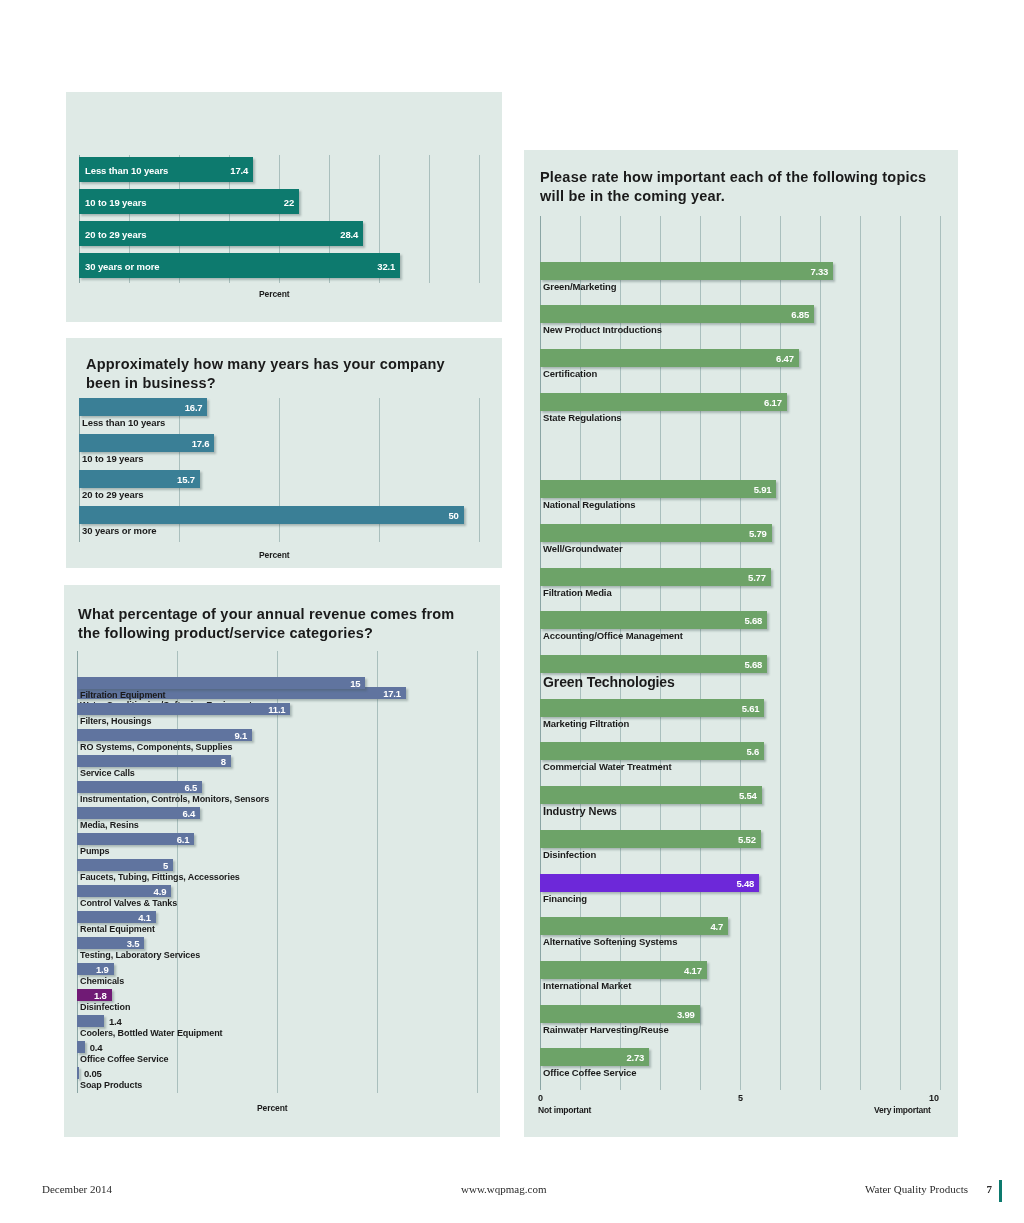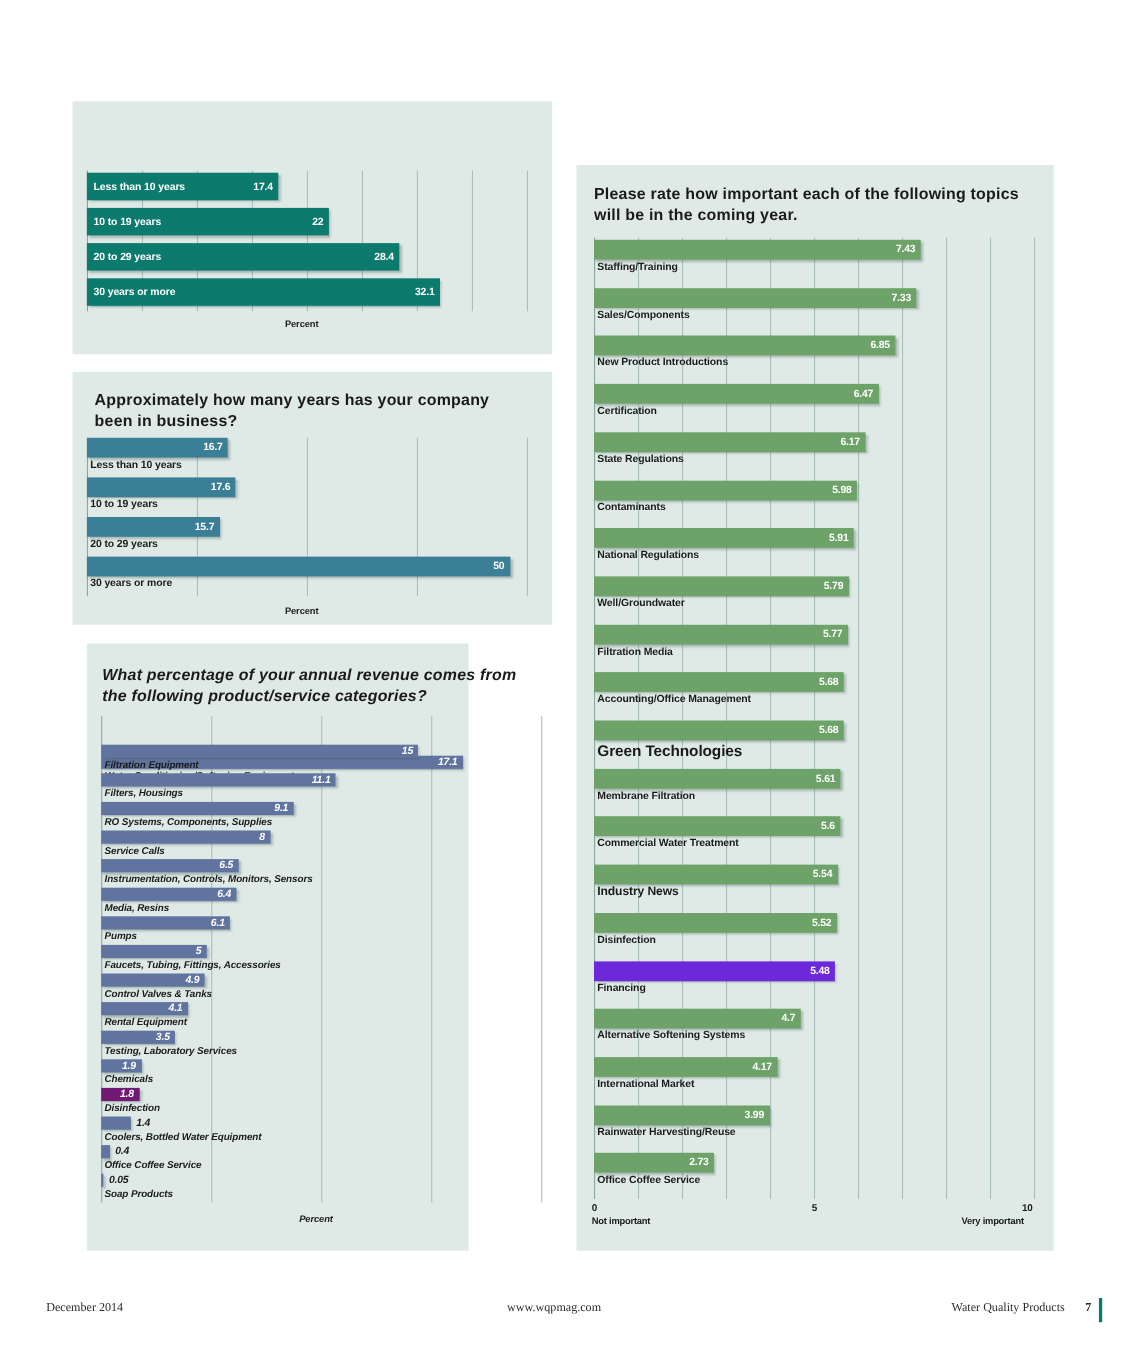--- a/index.html
+++ b/index.html
@@ -151,21 +151,21 @@
             <div class="bar" style="width: 384.615px; height: 18px; top: 0px; background: rgb(58, 127, 150);">
               <span class="val">50</span>
             </div>
             <div class="cat-below" style="top: 19px;">30 years or more</div>
           </div>
         </div>
         <div class="axis-caption" style="left: 180px; top: 152px;">Percent</div>
       </div>
   </div>
 
-  <div class="panel" style="left:79px;top:585px;width:347px;height:552px;font-style:italic;">
+  <div class="panel" style="left:64px;top:585px;width:436px;height:552px;">
     <div class="panel-title" style="position:absolute;left:14px;top:20px;width:400px;font-size:14.5px;">What percentage of your annual revenue comes from the following product/service categories?</div>
     <div class="plot" id="plot3" style="left: 13px; top: 66px; width: 400px; height: 442px;">
         <div class="grid">
           <div class="gridline axis0" style="left: 0px;"></div>
           <div class="gridline" style="left: 100px;"></div>
           <div class="gridline" style="left: 200px;"></div>
           <div class="gridline" style="left: 300px;"></div>
           <div class="gridline" style="left: 400px;"></div>
         </div>
         <div class="rows">
@@ -286,56 +286,44 @@
           <div class="gridline" style="left: 120px;"></div>
           <div class="gridline" style="left: 160px;"></div>
           <div class="gridline" style="left: 200px;"></div>
           <div class="gridline" style="left: 240px;"></div>
           <div class="gridline" style="left: 280px;"></div>
           <div class="gridline" style="left: 320px;"></div>
           <div class="gridline" style="left: 360px;"></div>
           <div class="gridline" style="left: 400px;"></div>
         </div>
         <div class="rows">
-          <div class="row" style="top: 0px; height: 43.7px;">
-            <div class="bar" style="width: 297.2px; height: 18px; top: 2px; background: rgb(109, 163, 104);">
-              <span class="val">7.43</span>
-            </div>
-            <div class="cat-below" style="top: 21px; font-size: 9.5px;">Staffing/Training</div>
-          </div>
           <div class="row" style="top: 43.7px; height: 43.7px;">
             <div class="bar" style="width: 293.2px; height: 18px; top: 2px; background: rgb(109, 163, 104);">
               <span class="val">7.33</span>
             </div>
-            <div class="cat-below" style="top: 21px; font-size: 9.5px;">Sales/Components</div>
+            <div class="cat-below" style="top: 21px; font-size: 9.5px;">Green/Marketing</div>
           </div>
           <div class="row" style="top: 87.4px; height: 43.7px;">
             <div class="bar" style="width: 274px; height: 18px; top: 2px; background: rgb(109, 163, 104);">
               <span class="val">6.85</span>
             </div>
             <div class="cat-below" style="top: 21px; font-size: 9.5px;">New Product Introductions</div>
           </div>
           <div class="row" style="top: 131.1px; height: 43.7px;">
             <div class="bar" style="width: 258.8px; height: 18px; top: 2px; background: rgb(109, 163, 104);">
               <span class="val">6.47</span>
             </div>
             <div class="cat-below" style="top: 21px; font-size: 9.5px;">Certification</div>
           </div>
           <div class="row" style="top: 174.8px; height: 43.7px;">
             <div class="bar" style="width: 246.8px; height: 18px; top: 2px; background: rgb(109, 163, 104);">
               <span class="val">6.17</span>
             </div>
             <div class="cat-below" style="top: 21px; font-size: 9.5px;">State Regulations</div>
           </div>
-          <div class="row" style="top: 218.5px; height: 43.7px;">
-            <div class="bar" style="width: 239.2px; height: 18px; top: 2px; background: rgb(109, 163, 104);">
-              <span class="val">5.98</span>
-            </div>
-            <div class="cat-below" style="top: 21px; font-size: 9.5px;">Contaminants</div>
-          </div>
           <div class="row" style="top: 262.2px; height: 43.7px;">
             <div class="bar" style="width: 236.4px; height: 18px; top: 2px; background: rgb(109, 163, 104);">
               <span class="val">5.91</span>
             </div>
             <div class="cat-below" style="top: 21px; font-size: 9.5px;">National Regulations</div>
           </div>
           <div class="row" style="top: 305.9px; height: 43.7px;">
             <div class="bar" style="width: 231.6px; height: 18px; top: 2px; background: rgb(109, 163, 104);">
               <span class="val">5.79</span>
             </div>
@@ -356,21 +344,21 @@
           <div class="row" style="top: 437px; height: 43.7px;">
             <div class="bar" style="width: 227.2px; height: 18px; top: 2px; background: rgb(109, 163, 104);">
               <span class="val">5.68</span>
             </div>
             <div class="cat-below" style="top: 21px; font-size: 14px;">Green Technologies</div>
           </div>
           <div class="row" style="top: 480.7px; height: 43.7px;">
             <div class="bar" style="width: 224.4px; height: 18px; top: 2px; background: rgb(109, 163, 104);">
               <span class="val">5.61</span>
             </div>
-            <div class="cat-below" style="top: 21px; font-size: 9.5px;">Membrane Filtration</div>
+            <div class="cat-below" style="top: 21px; font-size: 9.5px;">Marketing Filtration</div>
           </div>
           <div class="row" style="top: 524.4px; height: 43.7px;">
             <div class="bar" style="width: 224px; height: 18px; top: 2px; background: rgb(109, 163, 104);">
               <span class="val">5.6</span>
             </div>
             <div class="cat-below" style="top: 21px; font-size: 9.5px;">Commercial Water Treatment</div>
           </div>
           <div class="row" style="top: 568.1px; height: 43.7px;">
             <div class="bar" style="width: 221.6px; height: 18px; top: 2px; background: rgb(109, 163, 104);">
               <span class="val">5.54</span>

